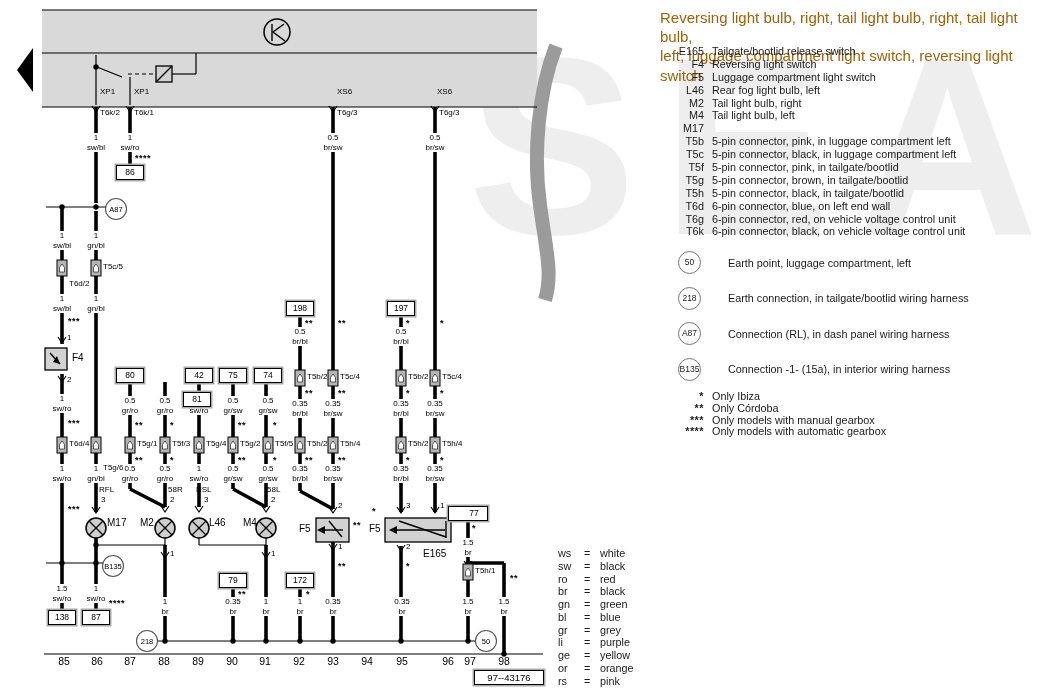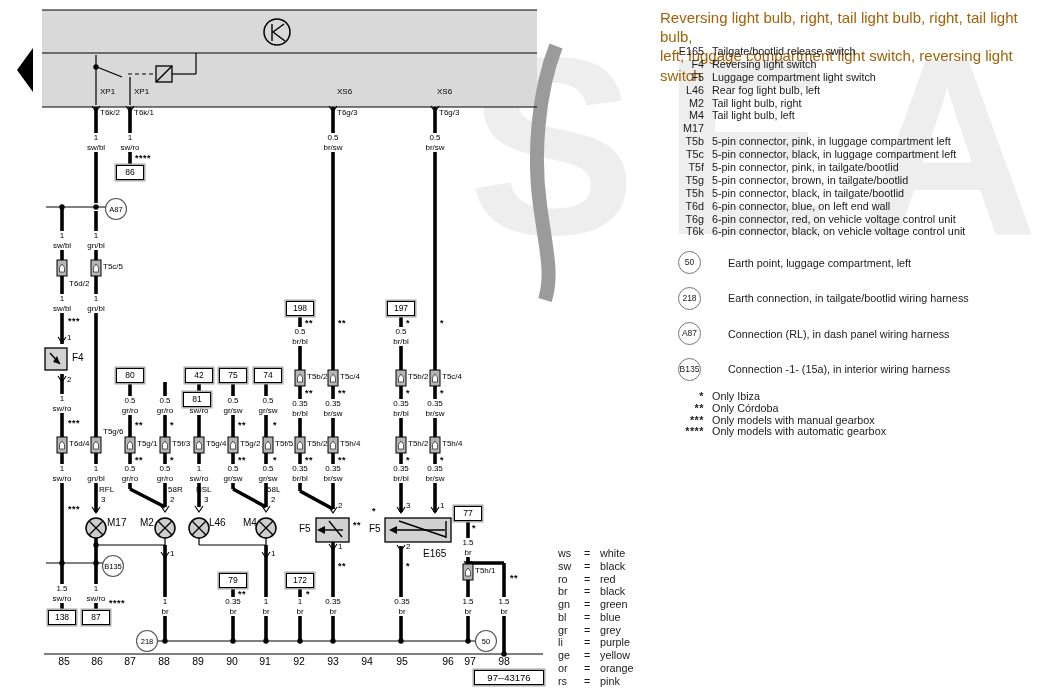--- a/index.html
+++ b/index.html
@@ -289,21 +289,21 @@
     <div class="dplain" style="left: 134px; top: 88px;">XP1</div>
     <div class="dplain" style="left: 337px; top: 88px;">XS6</div>
     <div class="dplain" style="left: 437px; top: 88px;">XS6</div>
     <div class="dplain" style="left: 100px; top: 109px;">T6k/2</div>
     <div class="dplain" style="left: 134px; top: 109px;">T6k/1</div>
     <div class="dplain" style="left: 337px; top: 109px;">T6g/3</div>
     <div class="dplain" style="left: 439px; top: 109px;">T6g/3</div>
     <div class="dplain" style="left: 69px; top: 280px;">T6d/2</div>
     <div class="dplain" style="left: 103px; top: 263px;">T5c/5</div>
     <div class="dplain" style="left: 69px; top: 440px;">T6d/4</div>
-    <div class="dplain" style="left: 103px; top: 428px;">T5g/6</div>
+    <div class="dplain" style="left: 103px; top: 464px;">T5g/6</div>
     <div class="dplain" style="left: 137px; top: 440px;">T5g/1</div>
     <div class="dplain" style="left: 172px; top: 440px;">T5f/3</div>
     <div class="dplain" style="left: 206px; top: 440px;">T5g/4</div>
     <div class="dplain" style="left: 240px; top: 440px;">T5g/2</div>
     <div class="dplain" style="left: 275px; top: 440px;">T5f/5</div>
     <div class="dplain" style="left: 307px; top: 440px;">T5h/2</div>
     <div class="dplain" style="left: 340px; top: 440px;">T5h/4</div>
     <div class="dplain" style="left: 408px; top: 440px;">T5h/2</div>
     <div class="dplain" style="left: 442px; top: 440px;">T5h/4</div>
     <div class="dplain" style="left: 307px; top: 373px;">T5b/2</div>
@@ -370,21 +370,21 @@
     <div class="comp" style="left: 369px; top: 523px;">F5</div>
     <div class="comp" style="left: 423px; top: 548px;">E165</div>
     <div class="tbox" style="left: 130px; top: 165px; width: 26px;">86</div>
     <div class="tbox" style="left: 130px; top: 368px; width: 26px;">80</div>
     <div class="tbox" style="left: 165px; top: 392px; width: 26px; margin-left: 32px;">81</div>
     <div class="tbox" style="left: 199px; top: 368px; width: 26px;">42</div>
     <div class="tbox" style="left: 233px; top: 368px; width: 26px;">75</div>
     <div class="tbox" style="left: 268px; top: 368px; width: 26px;">74</div>
     <div class="tbox" style="left: 300px; top: 301px; width: 26px;">198</div>
     <div class="tbox" style="left: 401px; top: 301px; width: 26px;">197</div>
-    <div class="tbox" style="left: 468px; top: 506px; width: 26px;">77</div>
+    <div class="tbox" style="left: 468px; top: 506px; width: 26px; padding-left: 12px;">77</div>
     <div class="tbox" style="left: 233px; top: 573px; width: 26px;">79</div>
     <div class="tbox" style="left: 300px; top: 573px; width: 26px;">172</div>
     <div class="tbox" style="left: 62px; top: 610px; width: 26px;">138</div>
     <div class="tbox" style="left: 96px; top: 610px; width: 26px;">87</div>
     <div class="rctext" style="left: 116px; top: 209px;">A87</div>
     <div class="rctext" style="left: 113px; top: 566px;">B135</div>
     <div class="rctext" style="left: 147px; top: 641px;">218</div>
     <div class="rctext" style="left: 486px; top: 641px;">50</div>
     <div class="tracknum" style="left: 64px; top: 655px;">85</div>
     <div class="tracknum" style="left: 97px; top: 655px;">86</div>

